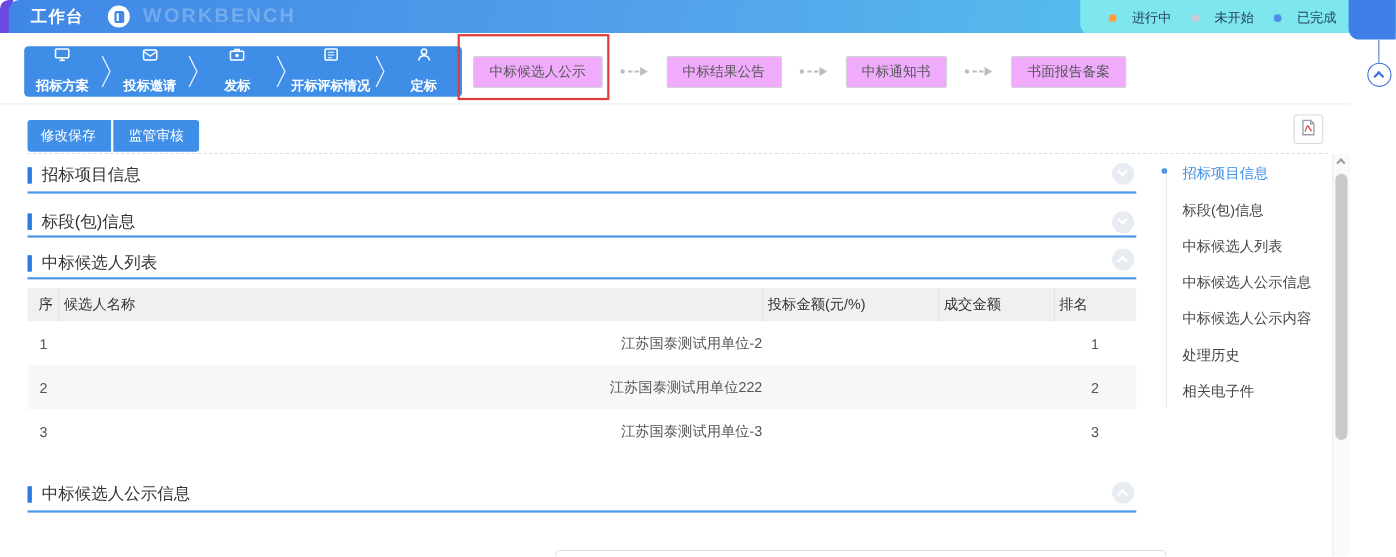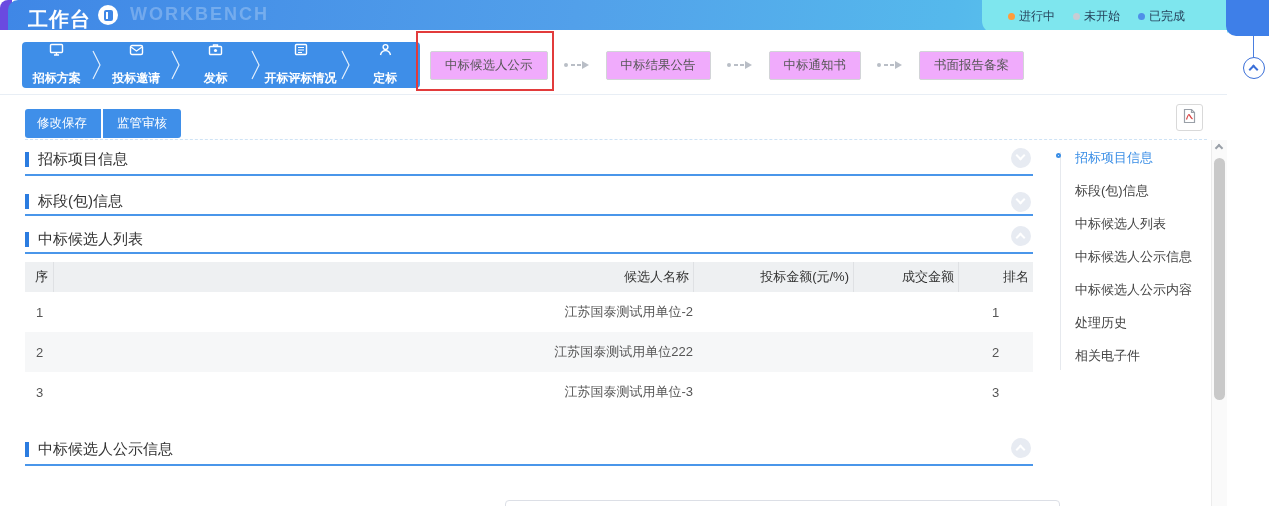--- a/index.html
+++ b/index.html
@@ -5,28 +5,28 @@
   * { margin:0; padding:0; box-sizing:border-box; }
   html,body { background:#fff; }
   body { font-family:"Liberation Sans","DejaVu Sans",sans-serif; }
   #app { position:relative; width:1269px; height:506px; background:#fff; overflow:hidden; }
 
   
   .purple-strip { position:absolute; left:0; top:0; width:12px; height:32px; background:#6a4ae0; border-top-left-radius:8px; }
   .header-bar { position:absolute; left:8px; top:0; width:1261px; height:30px;
     background:linear-gradient(100deg,#3f87e6 0%,#52a0ea 45%,#55b9ec 75%,#66d6ec 100%);
     border-top-left-radius:10px; }
-  .hb-title { position:absolute; left:20px; top:6px; color:#fff; font-size:20px; font-weight:bold; letter-spacing:1px; }
+  .hb-title { position:absolute; left:20px; top:6px; color:#fff; font-size:15px; font-weight:bold; letter-spacing:1px; }
   .hb-logo { position:absolute; left:90px; top:5px; width:20px; height:20px; border-radius:50%; background:#fff; display:flex; align-items:center; justify-content:center; }
   .hb-logo .book { width:9px; height:11px; border:2px solid #3f87e6; border-radius:2px; position:relative; }
   .hb-logo .book::after { content:""; position:absolute; left:2px; top:-1px; width:3px; height:9px; background:#3f87e6; }
   .hb-sub { position:absolute; left:122px; top:4px; color:rgba(255,255,255,0.25); font-size:18px; font-weight:bold; letter-spacing:2px; }
 
   .cyan-band { position:absolute; left:982px; top:0; width:254px; height:33px; background:#7ee6ee; border-radius:0 0 12px 12px; display:flex; align-items:center; gap:18px; padding-left:26px; }
-  .legend-item { display:flex; align-items:center; gap:4px; font-size:12px; color:#26435c; }
+  .legend-item { display:flex; align-items:center; gap:14px; font-size:12px; color:#26435c; }
   .legend-dot { width:7px; height:7px; border-radius:50%; }
   .dot-running { background:#ff9d3c; } .dot-notstarted { background:#c8ccd4; } .dot-done { background:#4f8fe8; }
 
   .corner-tab { position:absolute; left:1226px; top:0; width:43px; height:36px; background:#3e7fe8; border-bottom-left-radius:10px; }
   .tab-line { position:absolute; left:1253px; top:36px; width:1px; height:21px; background:#4a7fe0; }
   .collapse-fab { position:absolute; left:1243px; top:57px; width:22px; height:22px; border:1.5px solid #3a6fd8; border-radius:50%; background:#fff; }
   .collapse-fab .chev { position:absolute; left:6px; top:8px; width:7px; height:7px; border-left:2px solid #3a6fd8; border-top:2px solid #3a6fd8; transform:rotate(45deg); }
 
   
   .band { position:absolute; left:0; top:30px; width:1227px; height:65px; background:#fff; border-bottom:1px solid #e8eef5; }
@@ -57,21 +57,21 @@
   .sec-line { position:absolute; left:25px; width:1008px; height:2px; background:#4a96ea; }
   .toggle { position:absolute; width:20px; height:20px; border-radius:50%; background:#e7ebf2; cursor:pointer; }
   .toggle .tg { position:absolute; left:6px; width:7px; height:7px; border-left:2px solid #fff; border-top:2px solid #fff; }
   .tg-down { top:4px; transform:rotate(225deg); }
   .tg-up { top:8px; transform:rotate(45deg); }
 
   
   .cand-table { position:absolute; left:25px; top:262px; width:1008px; font-size:13px; color:#555; }
   .trow { display:grid; grid-template-columns:28px 640px 160px 105px 1fr; align-items:center; }
   .thead { background:#eef0f2; color:#333; height:30px; }
-  .thead > div { padding:0 4px; text-align:right; line-height:30px; height:30px; }
+  .thead > div { padding:0 4px; text-align:left; line-height:30px; height:30px; }
   .thead > div + div { border-left:1px solid #dfe1e4; }
   .thead .c-seq { text-align:left; padding-left:10px; }
   .tbody-row { height:40px; }
   .tbody-row .c-seq { padding-left:11px; }
   .tbody-row .c-name { padding-left:5px; text-align:right; }
   .tbody-row .c-bid, .tbody-row .c-deal, .tbody-row .c-rank { text-align:center; }
   .row-alt { background:#f6f7f8; }
 
   
   .form-row { position:absolute; left:0; top:498px; width:1100px; height:30px;margin-left:28px; }

